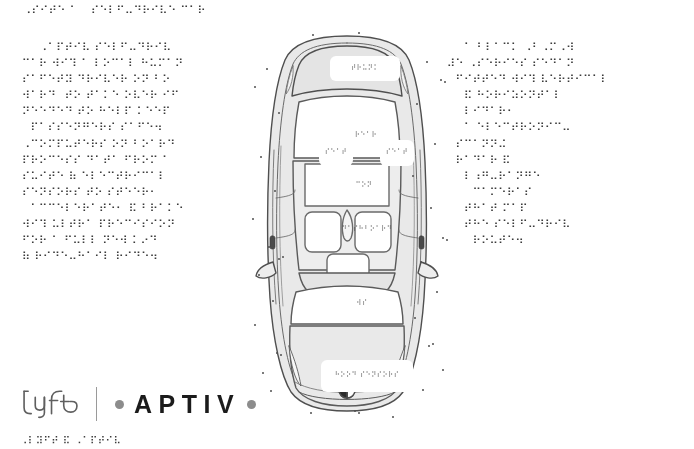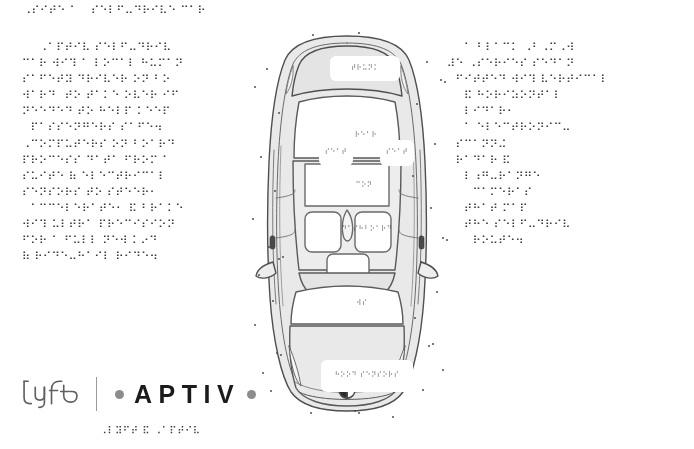--- a/index.html
+++ b/index.html
@@ -48,21 +48,21 @@
   #label-dash    {left:81px;top:175px;width:86px;height:50px;background:transparent;}
   #label-hood    {left:78px;top:330px;width:92px;height:32px;}
   #label-wind    {left:104px;top:265px;width:30px;height:18px;background:transparent;}
 
   
   .dot-field{position:absolute;pointer-events:none;}
   .dot-field span{position:absolute;width:2px;height:2px;border-radius:50%;
                   background:#4f4f4f;display:block;}
 
   
-  #footer{position:absolute;left:20px;top:372px;width:260px;text-align:center;}
+  #footer{position:absolute;left:20px;top:382px;width:260px;}
   #logo-row{display:flex;align-items:center;height:44px;}
   #lyft-logo{width:60px;height:34px;}
   #logo-divider{width:1px;height:34px;background:#9a9a9a;margin:0 18px 0 16px;}
   #aptiv-wordmark{display:flex;align-items:center;}
   #aptiv-wordmark .bullet{width:9px;height:9px;border-radius:50%;
       background:#8c8c8c;display:inline-block;}
   #aptiv-wordmark .word{
       font-family:"Liberation Sans",sans-serif;
       font-weight:bold;font-size:25px;letter-spacing:6.5px;
       color:#1b1b1b;margin:0 7px 0 10px;padding-right:0px;}

